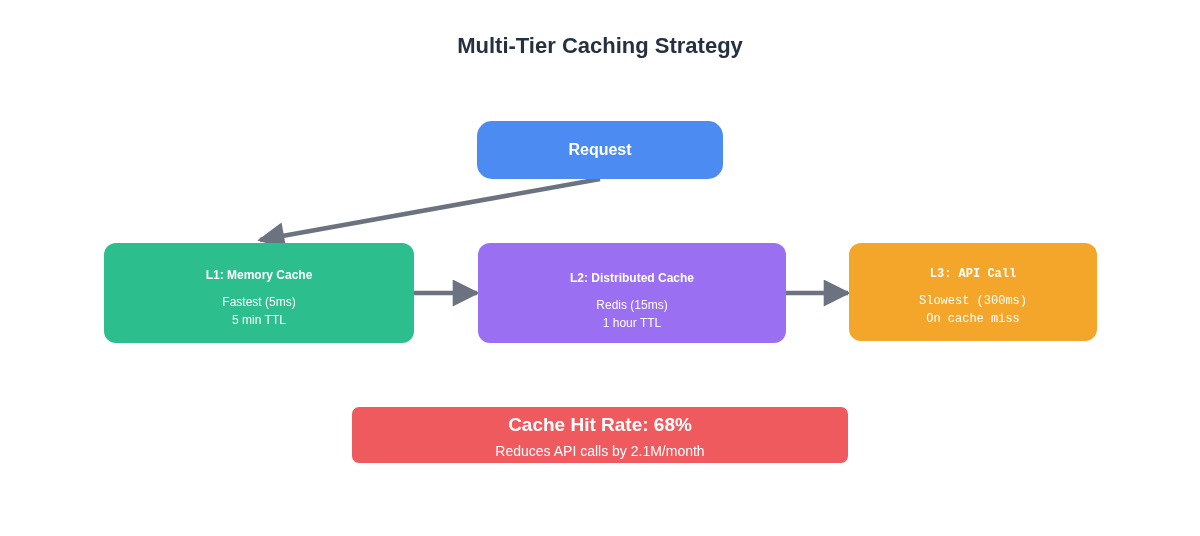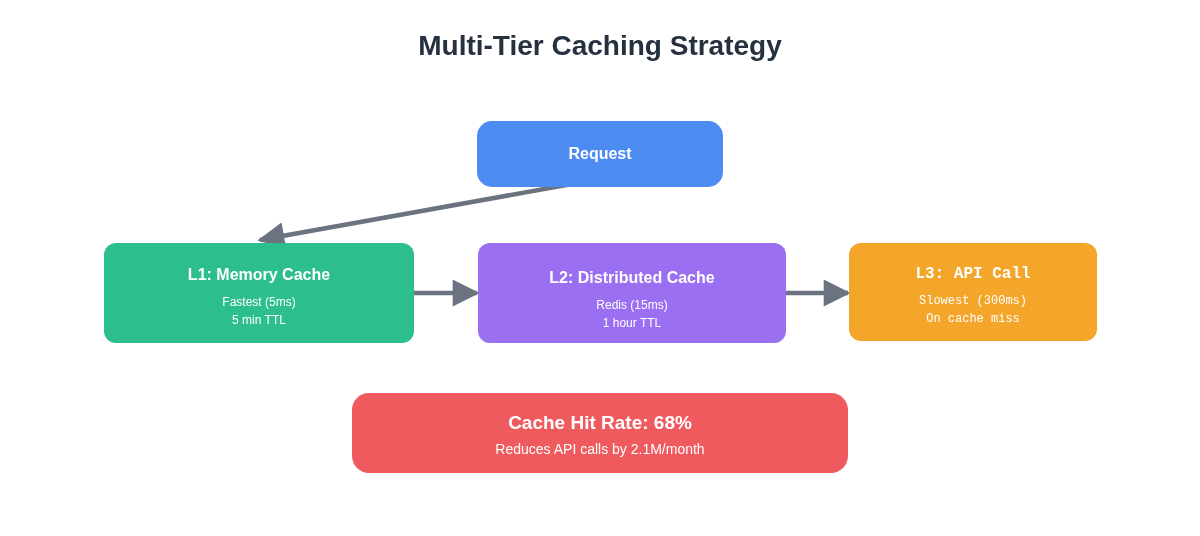--- a/index.html
+++ b/index.html
@@ -10,46 +10,46 @@
     background: #ffffff;
     font-family: "Liberation Sans", sans-serif;
     overflow: hidden;
   }
   .title {
     position: absolute;
     top: 32px;
     left: 0;
     width: 1200px;
     text-align: center;
-    font-size: 28px;
+    font-size: 22px;
     font-weight: 700;
     color: var(--c-title, #263140);
     line-height: 28px;
   }
   .edges { position: absolute; left: 0; top: 0; }
   .edge { stroke: var(--c-arrow, #6C7380); stroke-width: 4.5; fill: none; }
   #ah path { fill: var(--c-arrow, #6C7380); }
   .node {
     position: absolute;
     display: flex;
     flex-direction: column;
     align-items: center;
     justify-content: center;
     color: var(--c-node_text, #ffffff);
     text-align: center;
     box-sizing: border-box;
   }
-  .node-request { left: 477px; top: 121px; width: 246px; height: 66px; border-radius: 15px; background: var(--c-request, #4C8BF2); }
+  .node-request { left: 477px; top: 121px; width: 246px; height: 58px; border-radius: 15px; background: var(--c-request, #4C8BF2); }
   .node-label-single { font-size: 16px; font-weight: 700; }
   .node-l1 { left: 104px; top: 243px; width: 310px; height: 100px; border-radius: 12px; background: var(--c-l1, #2CBE8C); padding-top: 6px; }
   .node-l2 { left: 478px; top: 243px; width: 308px; height: 100px; border-radius: 12px; background: var(--c-l2, #9A6FF1); padding-top: 12px; }
   .node-l3 { left: 849px; top: 243px; width: 248px; height: 98px; border-radius: 12px; background: var(--c-l3, #F4A62B); padding-top: 6px; font-family: Liberation Mono, monospace; }
-  .node-title { font-size: 16px; font-weight: 700; line-height: 22px; margin-bottom: 7px; }
+  .node-title { font-size: 12px; font-weight: 700; line-height: 22px; margin-bottom: 7px; }
   .node-sub { font-size: 12px; line-height: 18px; }
-  .node-summary { left: 352px; top: 393px; width: 496px; height: 80px; border-radius: 17px; background: var(--c-summary, #EE5A5E); padding-top: 2px; }
+  .node-summary { left: 352px; top: 407px; width: 496px; height: 56px; border-radius: 7px; background: var(--c-summary, #EE5A5E); padding-top: 2px; }
   .summary-title { font-size: 19px; font-weight: 700; line-height: 24px; margin-bottom: 5px; }
   .summary-sub { font-size: 14px; line-height: 18px; }
 </style>
 </head>
 <body>
 
 <div class="canvas">
 
   <div class="title">Multi-Tier Caching Strategy</div>
 

